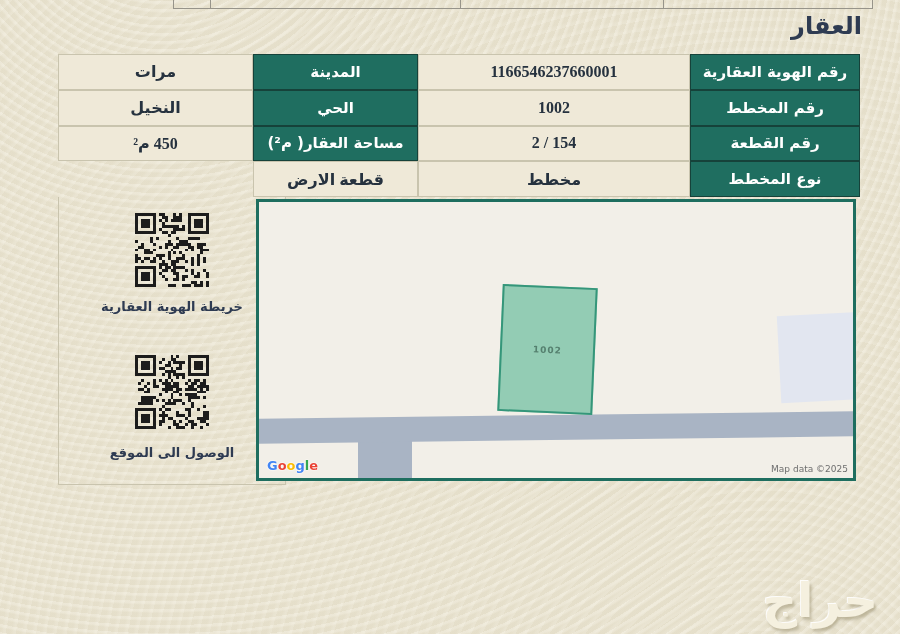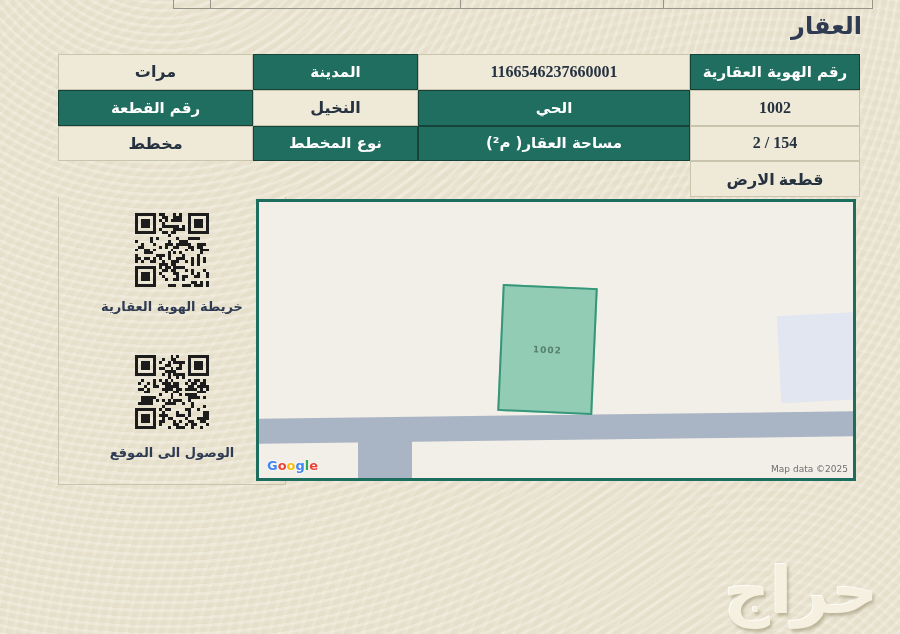--- a/index.html
+++ b/index.html
@@ -57,21 +57,21 @@
   .parcel-main{position:absolute;left:241px;top:84px;width:95px;height:127px;
     background:#93ccb4;border:2px solid #35967a;transform:rotate(2.5deg);
     display:flex;align-items:center;justify-content:center;box-sizing:border-box;}
   .parcel-label{font-size:9px;letter-spacing:1px;color:#55806f;font-weight:bold;}
   .google-logo{position:absolute;left:8px;bottom:5px;font-size:13px;font-weight:bold;
     font-family:"DejaVu Sans",sans-serif;
     text-shadow:0 0 2px #ffffff,0 0 2px #ffffff;}
   .map-attribution{position:absolute;right:5px;bottom:4px;font-size:9px;color:#6e6e6e;text-align:center;}
 
   
-  .watermark{position:absolute;right:22px;bottom:6px;font-size:64px;font-weight:bold;
+  .watermark{position:absolute;right:22px;bottom:6px;font-size:48px;font-weight:bold;
     color:#f5f0df;letter-spacing:3px;direction:rtl;
     text-shadow:2px 3px 3px rgba(150,140,105,0.5),-1px -1px 0 rgba(255,255,255,0.9);}
 </style>
 </head>
 <body>
 
 <div class="stage">
 
   <div class="top-partial">
     <div class="tick" style="left:0px"></div>
@@ -83,27 +83,29 @@
 
   <div class="page-title">العقار</div>
 
   <div class="prop-table">
 
     <div class="cell label">رقم الهوية العقارية</div>
     <div class="cell value">1166546237660001</div>
     <div class="cell label">المدينة</div>
     <div class="cell value">مرات</div>
 
+    <div class="cell label">رقم المخطط</div>
     <div class="cell value">1002</div>
     <div class="cell label">الحي</div>
     <div class="cell value">النخيل</div>
 
     <div class="cell label">رقم القطعة</div>
     <div class="cell value" dir="ltr">2 / 154</div>
     <div class="cell label">مساحة العقار( م²)</div>
+    <div class="cell value">450 م²</div>
 
     <div class="cell label">نوع المخطط</div>
     <div class="cell value">مخطط</div>
     <div class="cell value">قطعة الارض</div>
   </div>
 
   <div class="qr-panel">
     <svg id="qr1" class="qr-svg" viewBox="0 0 25 25" fill="#1c1c1c">
         <rect x="0" y="0" width="1" height="1"></rect>
         <rect x="1" y="0" width="1" height="1"></rect>

